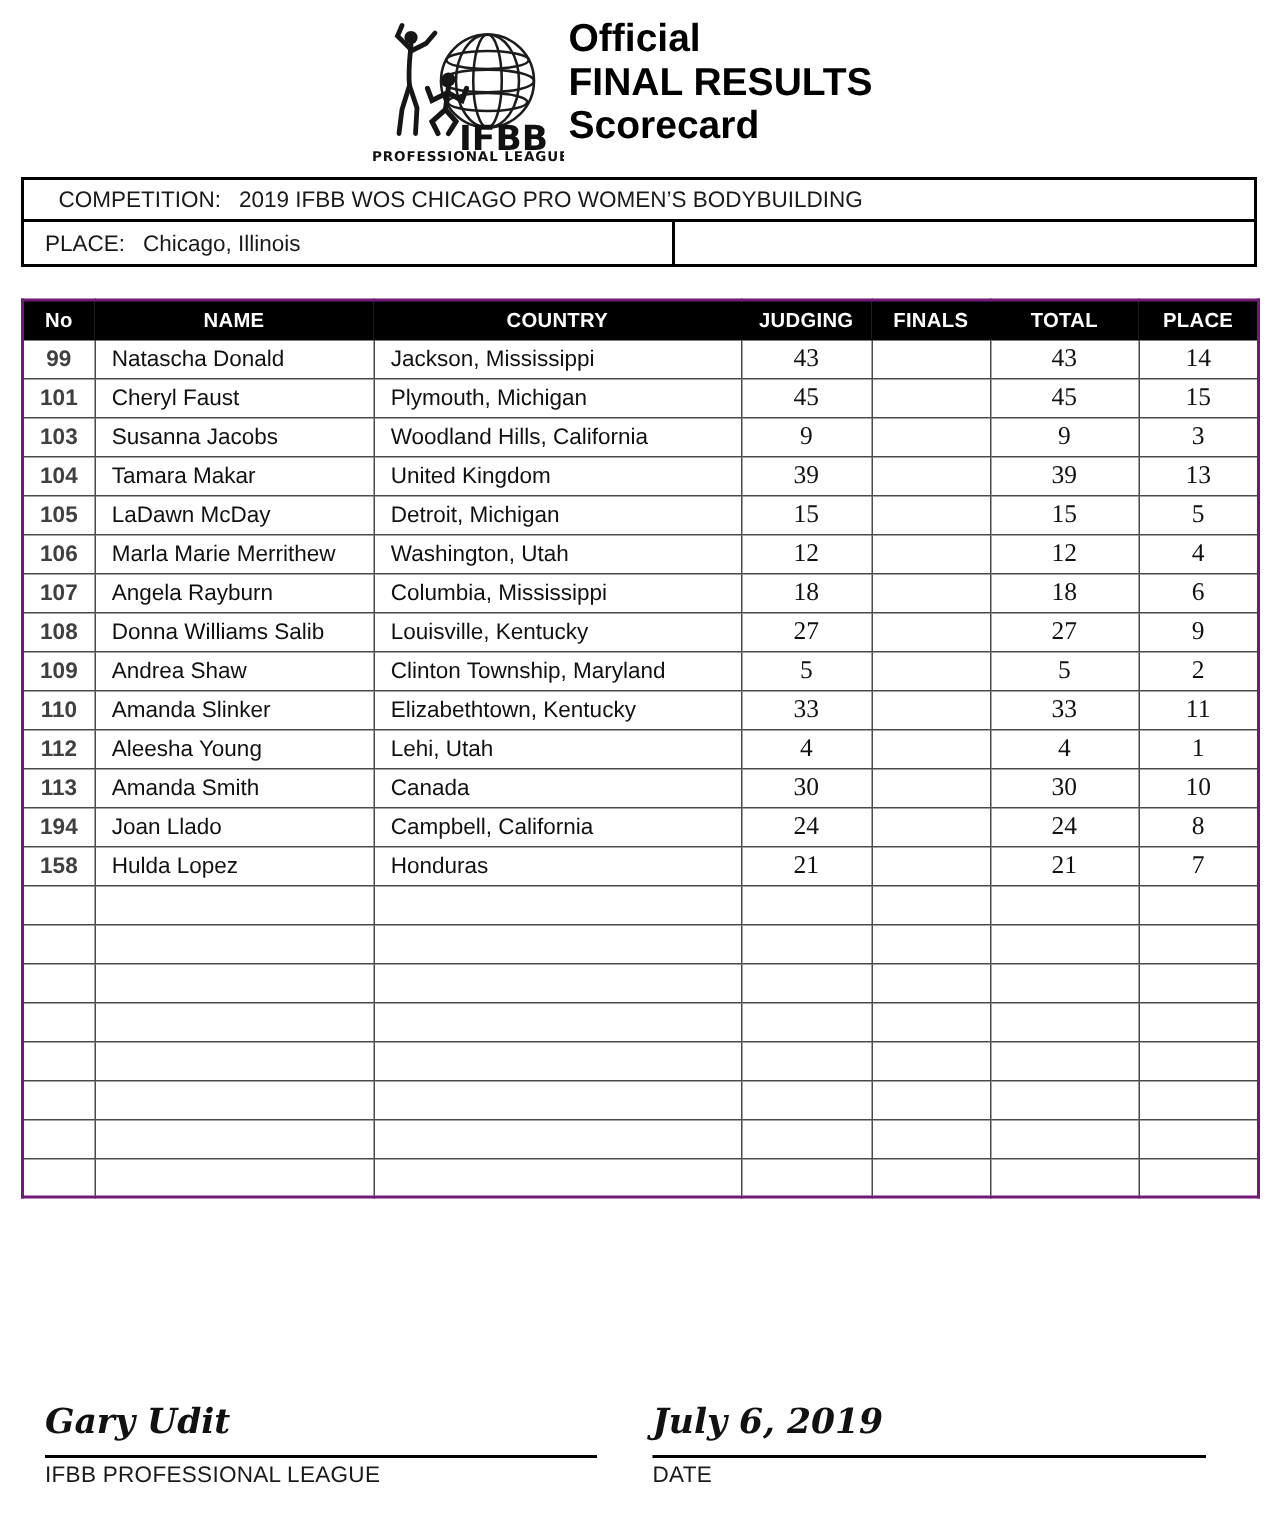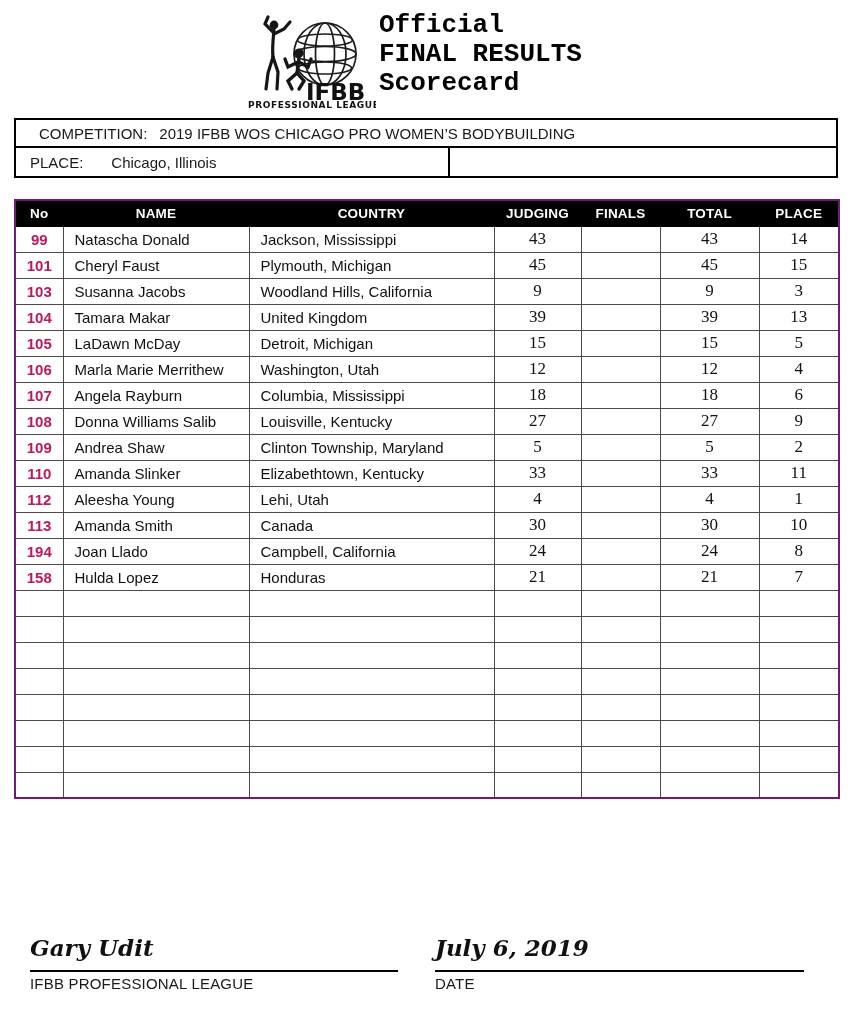--- a/index.html
+++ b/index.html
@@ -6,53 +6,53 @@
   html,body { background:#fff; }
   .page {
     position:relative; width:852px; height:1024px; background:#ffffff;
     font-family:"Liberation Sans", sans-serif; color:#1a1a1a; overflow:hidden;
   }
 
   
   .logo-wrap { position:absolute; left:244px; top:13px; width:132px; height:95px; }
   .title-wrap {
     position:absolute; left:379px; top:11px;
-    font-family:Liberation Mono, monospace; font-weight:bold;
+    font-family:Liberation Sans, sans-serif; font-weight:bold;
     font-size:26px; line-height:29px; color:#000; letter-spacing:0px;
   }
 
   
   .info-box {
     position:absolute; left:14px; top:118px; width:824px;
     border:2px solid #000; background:#fff;
   }
   .info-row1 {
     height:28px; border-bottom:2px solid #000;
     display:flex; align-items:center; padding-left:23px; font-size:15px;
   }
   .info-row2 { height:28px; display:flex; }
-  .info-cell { display:flex; align-items:center; padding-left:14px; font-size:15px;gap:16px; }
+  .info-cell { display:flex; align-items:center; padding-left:14px; font-size:15px; }
   .info-cell.place { width:434px; border-right:2px solid #000; }
   .info-cell.date  { flex:1; }
   .info-label { margin-right:12px; }
 
   
   table.results {
     position:absolute; left:14px; top:199px; width:824px;
     border-collapse:collapse; border:2px solid #701a75; table-layout:fixed;
   }
   table.results th {
     background:#000; color:#fff; font-size:13.5px; font-weight:bold;
     height:26px; border:1px solid #000; text-align:center; letter-spacing:.2px;
   }
   table.results td {
     height:26px; border:1.5px solid #4a4a4a; background:#fff;
     overflow:hidden; white-space:nowrap;
   }
-  td.c-no     { text-align:center; font-weight:bold; font-size:15px; color:#be185d; }
+  td.c-no     { text-align:center; font-weight:bold; font-size:15px; color:#404040; }
   td.c-name, td.c-country { text-align:left; padding-left:11px; font-size:15px; color:#111; }
   td.c-score  { text-align:center; font-family:"Liberation Serif", serif; font-size:17px; color:#111; }
 
   
   .sig-block { position:absolute; top:938px; }
   .sig-block.left  { left:30px;  width:368px; }
   .sig-block.right { left:435px; width:369px; }
   .sig-line {
     height:34px; border-bottom:2px solid #000;
     display:flex; align-items:flex-end;

